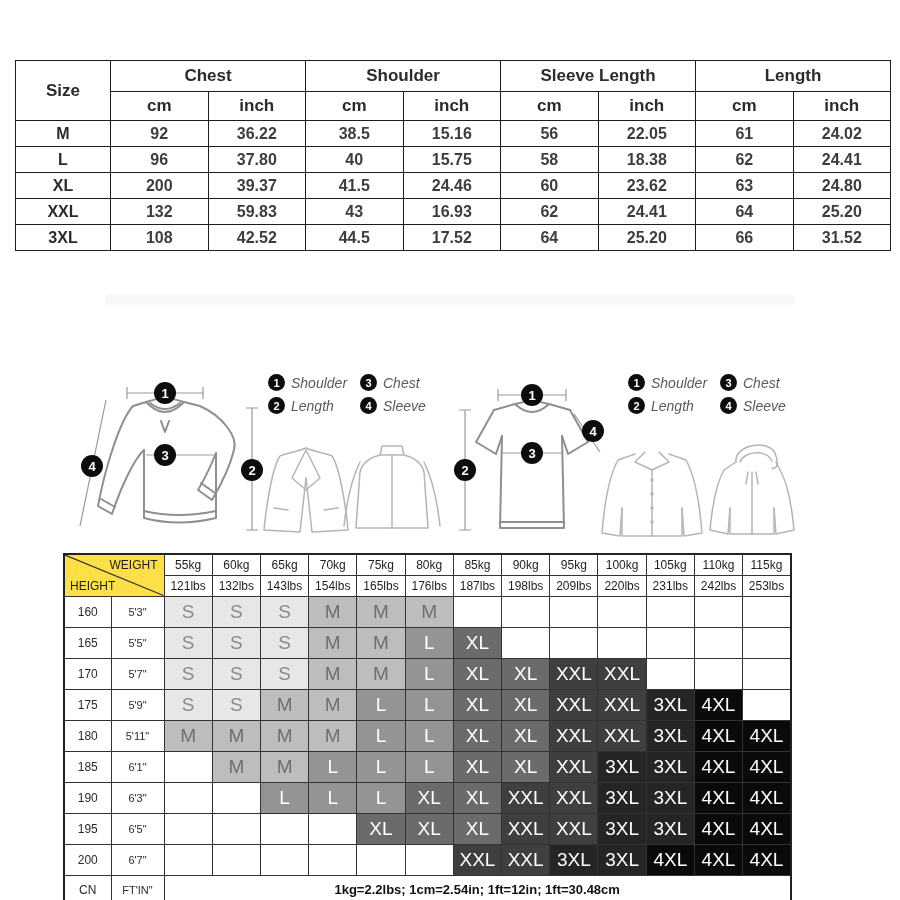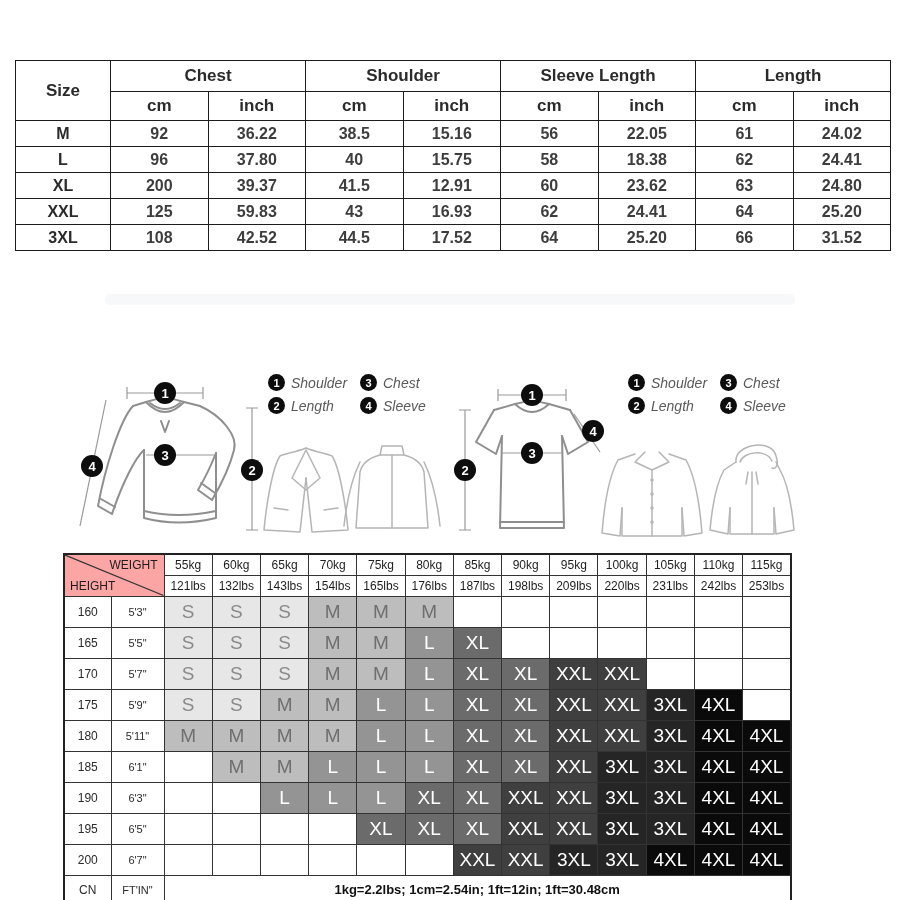--- a/index.html
+++ b/index.html
@@ -45,21 +45,21 @@
   table.matrix{border-collapse:collapse;table-layout:fixed;width:727px;border:2px solid #222;}
   table.matrix th,table.matrix td{border:1px solid #333;text-align:center;vertical-align:middle;
       padding:0;white-space:nowrap;overflow:hidden;}
   table.matrix thead tr{height:21px;}
   table.matrix tbody tr{height:31px;}
   table.matrix tr.footer{height:30px;}
   th.kg,th.lbs{font-size:12px;font-weight:normal;color:#1d1d1d;background:#fff;}
   th.hcn{font-size:12px;font-weight:normal;color:#2a2a2a;background:#fff;}
   th.hft{font-size:11px;font-weight:normal;color:#2a2a2a;background:#fff;}
   td.cell{font-size:19px;background:#fff;}
-  td.corner{position:relative;background:#fca5a5;}
+  td.corner{position:relative;background:#fde047;}
   .corner-top{position:absolute;top:3px;right:6px;font-size:12px;color:#1d1d1d;}
   .corner-bottom{position:absolute;bottom:3px;left:5px;font-size:12px;color:#1d1d1d;}
   td.conv{font-size:13px;font-weight:bold;color:#111;background:#fff;}
 </style>
 </head>
 <body>
 
 <div id="stage">
 
   <div class="spec-wrap">
@@ -108,29 +108,29 @@
             <td>58</td>
             <td>18.38</td>
             <td>62</td>
             <td>24.41</td>
           </tr>
           <tr>
             <th class="rowhead">XL</th>
             <td>200</td>
             <td>39.37</td>
             <td>41.5</td>
-            <td>12.91</td>
+            <td>24.46</td>
             <td>60</td>
             <td>23.62</td>
             <td>63</td>
             <td>24.80</td>
           </tr>
           <tr>
             <th class="rowhead">XXL</th>
-            <td>125</td>
+            <td>132</td>
             <td>59.83</td>
             <td>43</td>
             <td>16.93</td>
             <td>62</td>
             <td>24.41</td>
             <td>64</td>
             <td>25.20</td>
           </tr>
           <tr>
             <th class="rowhead">3XL</th>

